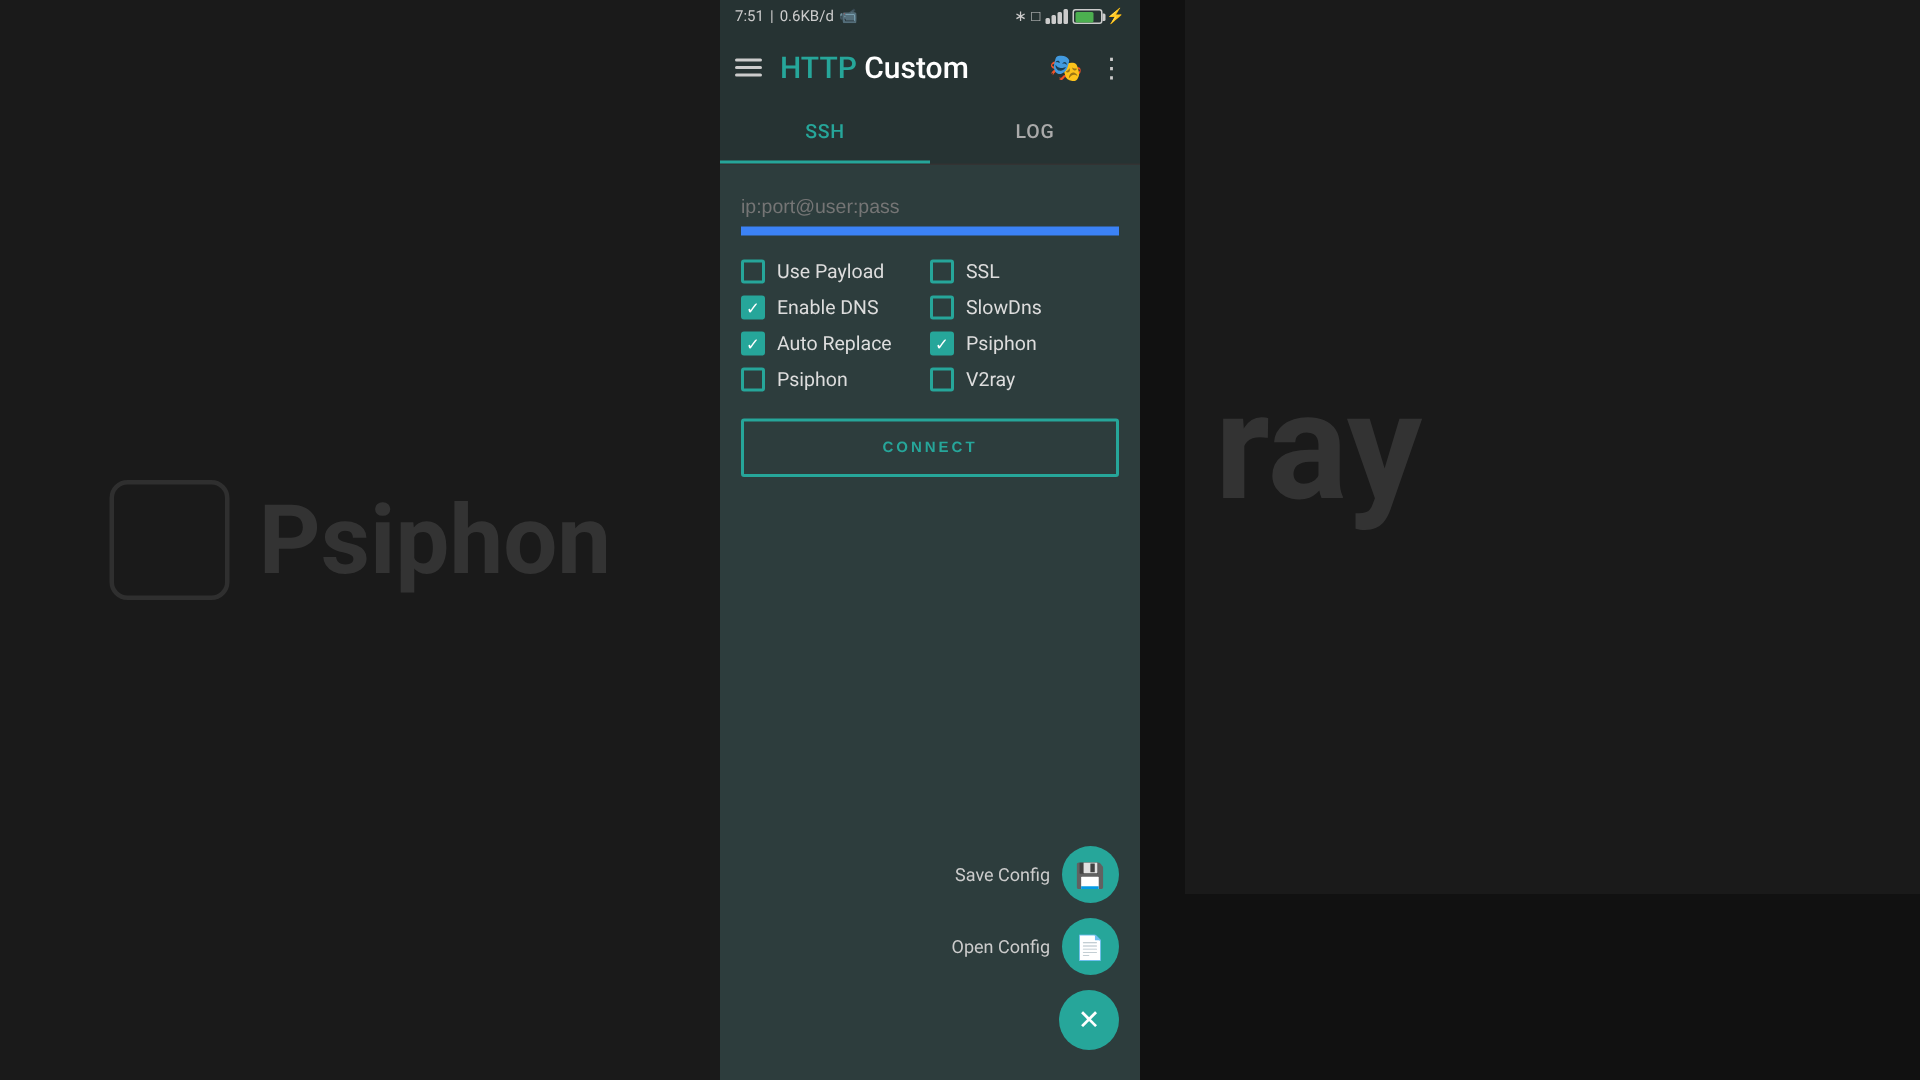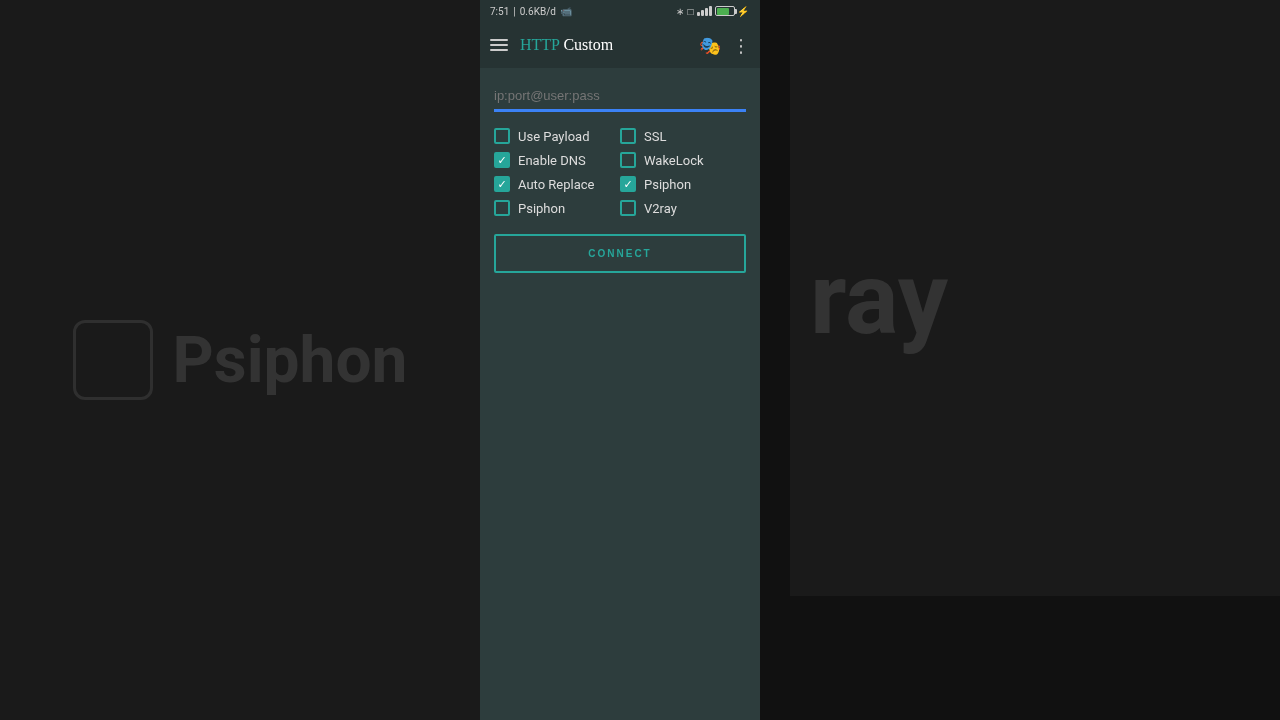--- a/index.html
+++ b/index.html
@@ -141,24 +141,23 @@
       gap: 3px;
       cursor: pointer;
     }
     .hamburger-line {
       width: 18px;
       height: 2px;
       background: #ccc;
       border-radius: 1px;
     }
     .app-title {
-      font-size: 16px;
+      font-size: 20px;
       font-weight: 500;
       color: #fff;
-      font-family: Liberation Serif, serif;
     }
     .app-title-http {
       color: #26a69a;
     }
     .app-bar-right {
       display: flex;
       align-items: center;
       gap: 10px;
     }
     .mask-icon {
@@ -213,21 +212,21 @@
       flex-direction: column;
       gap: 0;
       position: relative;
     }
 
     
     .input-field {
       width: 100%;
       background: transparent;
       border: none;
-      border-bottom: 3px solid #3b82f6;
+      border-bottom: 6px solid #3b82f6;
       color: #999;
       font-size: 13px;
       padding: 4px 0 6px 0;
       margin-bottom: 16px;
       outline: none;
     }
 
     
     .checkboxes-grid {
       display: grid;
@@ -388,20 +387,28 @@
       <span class="app-title">
         <span class="app-title-http">HTTP</span><span> Custom</span>
       </span>
     </div>
     <div class="app-bar-right">
       <span class="mask-icon">🎭</span>
       <span class="more-icon">⋮</span>
     </div>
   </div>
 
+  <div class="tabs-bar">
+    <div class="tab active">
+      <span>SSH</span>
+    </div>
+    <div class="tab">
+      <span>LOG</span>
+    </div>
+  </div>
 
   <div class="content">
 
     <input class="input-field" type="text" placeholder="ip:port@user:pass" style="">
 
     <div class="checkboxes-grid">
 
       <div class="checkbox-item">
         <div class="checkbox unchecked"></div>
         <span class="checkbox-label">Use Payload</span>
@@ -414,21 +421,21 @@
 
       <div class="checkbox-item">
         <div class="checkbox checked">
           <span class="checkmark">✓</span>
         </div>
         <span class="checkbox-label">Enable DNS</span>
       </div>
 
       <div class="checkbox-item">
         <div class="checkbox unchecked"></div>
-        <span class="checkbox-label">WakeLock</span>
+        <span class="checkbox-label">SlowDns</span>
       </div>
 
       <div class="checkbox-item">
         <div class="checkbox checked">
           <span class="checkmark">✓</span>
         </div>
         <span class="checkbox-label">Auto Replace</span>
       </div>
 
       <div class="checkbox-item">
@@ -445,16 +452,37 @@
 
       <div class="checkbox-item">
         <div class="checkbox unchecked"></div>
         <span class="checkbox-label">V2ray</span>
       </div>
 
     </div>
 
     <button class="connect-btn">CONNECT</button>
 
+    <div class="fab-area">
+
+      <div class="fab-item">
+        <span class="fab-label">Save Config</span>
+        <div class="fab-btn">
+          <span>💾</span>
+        </div>
+      </div>
+
+      <div class="fab-item">
+        <span class="fab-label">Open Config</span>
+        <div class="fab-btn">
+          <span>📄</span>
+        </div>
+      </div>
+
+      <div class="fab-close">
+        <span>✕</span>
+      </div>
+
+    </div>
 
   </div>
 
 </div>
 
 </body></html>

